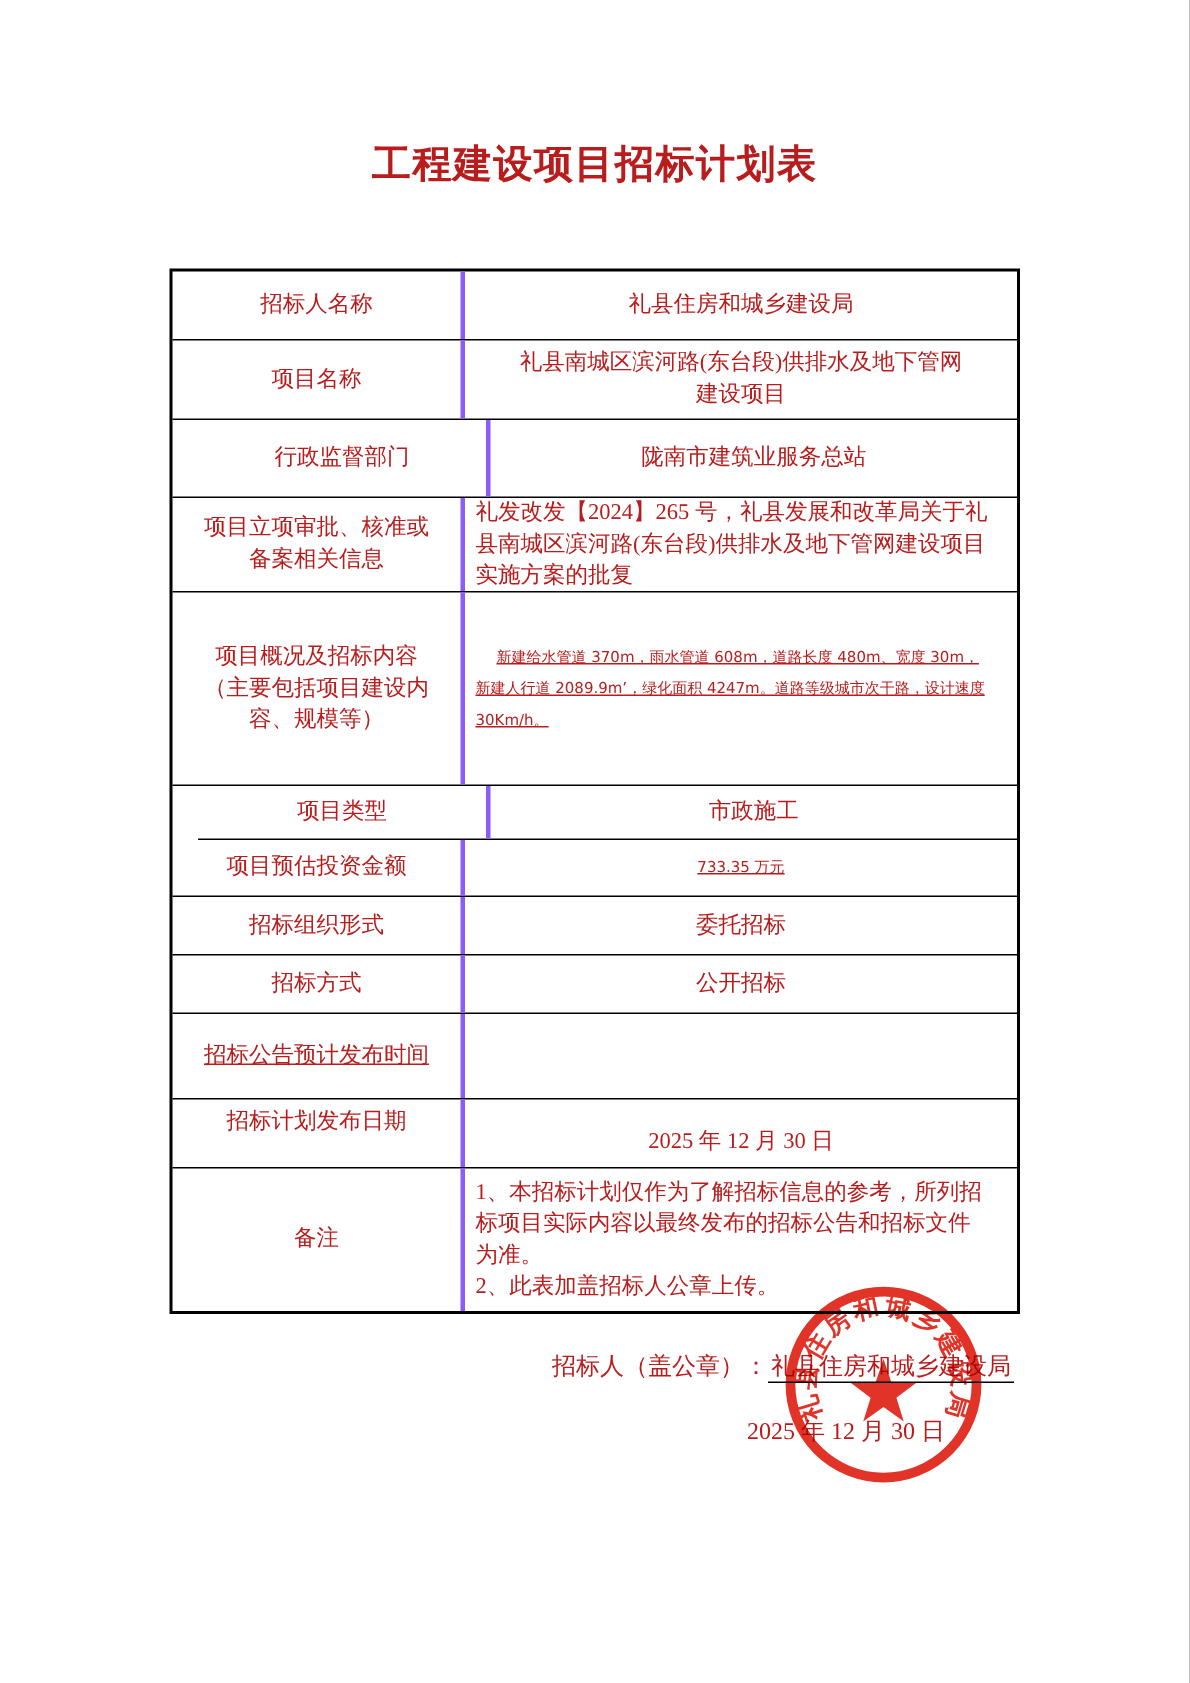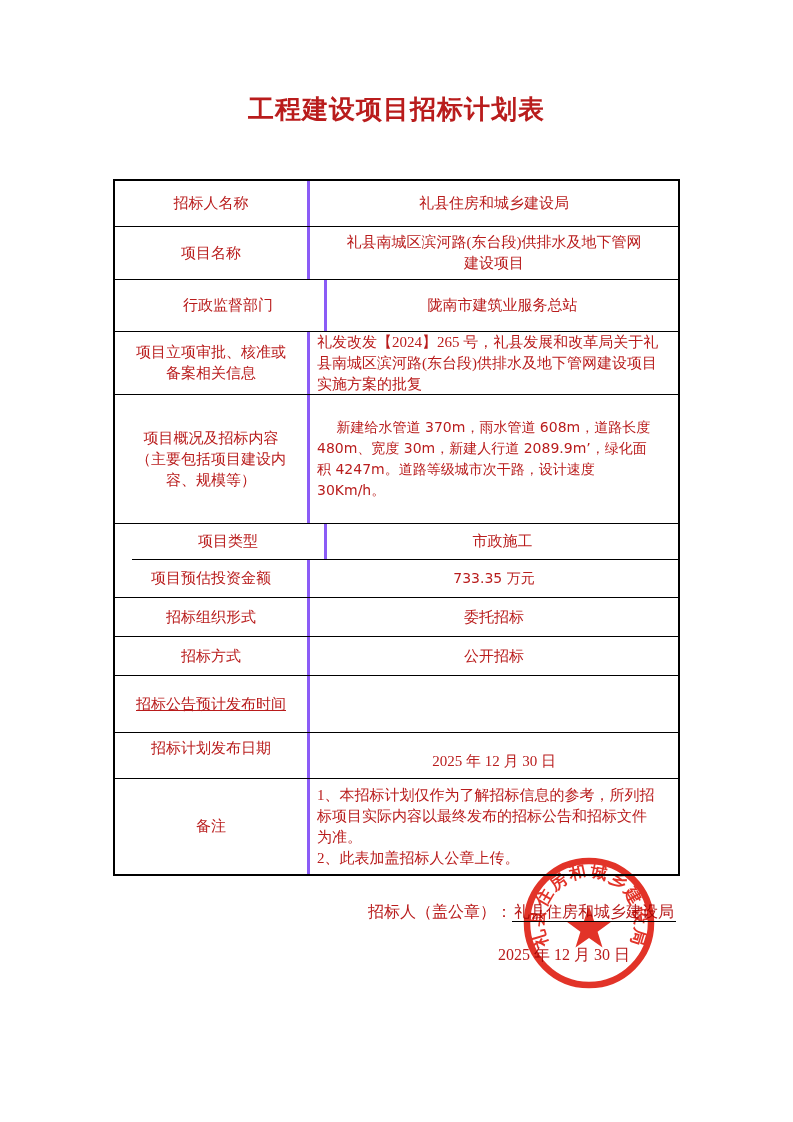--- a/index.html
+++ b/index.html
@@ -78,21 +78,22 @@
   }
   .v-left {
     justify-content: flex-start;
     text-align: left;
     padding-left: 7px;
     padding-right: 18px;
   }
   .v-indent > span { display: block; text-indent: 1.4em; }
   .v-sans {
     font-family: "DejaVu Sans", "Liberation Sans", sans-serif;
-    font-size: 14px;
+    font-size: 10px;
+    text-decoration: underline;
   }
   .l-high { padding-bottom: 16px; text-align: right; }
   .v-low  { padding-top: 14px; }
   .footer-signer {
     position: absolute;
     left: 368px;
     top: 901px;
     font-size: 16px;
     line-height: 22px;
   }

